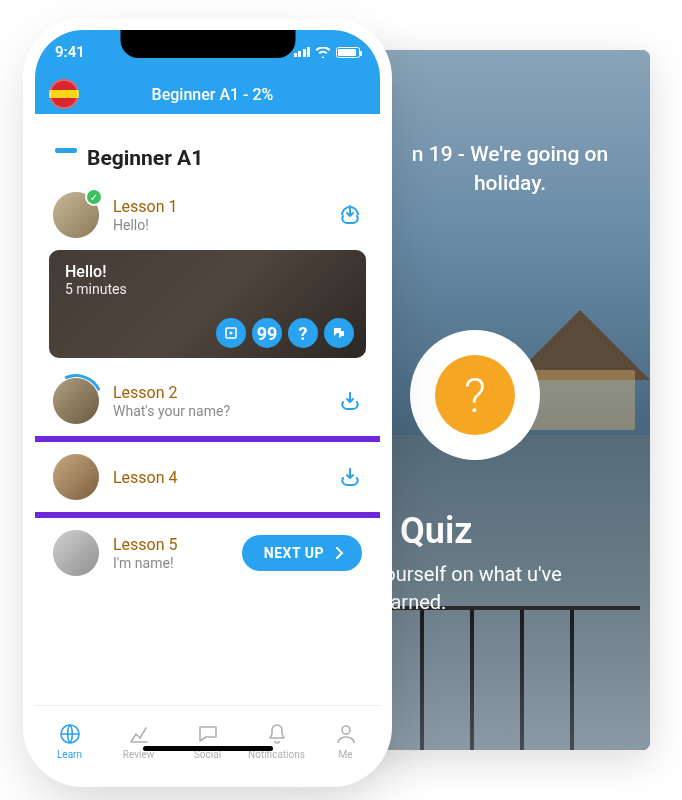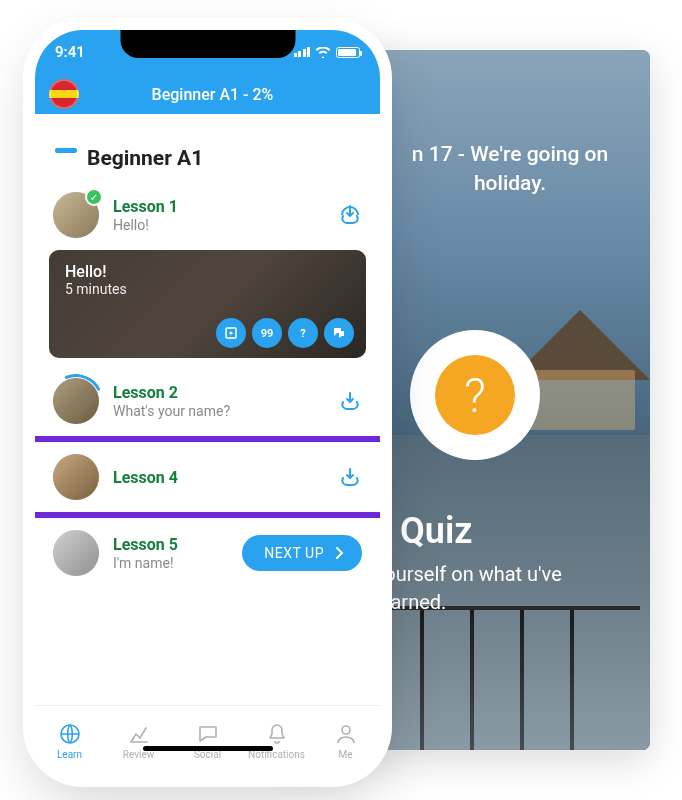--- a/index.html
+++ b/index.html
@@ -204,21 +204,21 @@
     width: 18px; height: 18px;
     background: #3dc15f; border-radius: 50%;
     border: 2px solid #fff;
     display: flex; align-items: center; justify-content: center;
     color: #fff; font-size: 10px;
   }
   .avatar-img { width: 100%; height: 100%; border-radius: 50%; display: flex; align-items: center; justify-content: center; font-size: 10px; color: #888; overflow: hidden; }
   .avatar-fill { width:100%; height:100%; }
 
   .lesson-text { flex: 1; }
-  .lesson-title { font-size: 16px; font-weight: 700; color: #15803d; }
+  .lesson-title { font-size: 16px; font-weight: 400; color: #a16207; }
   .lesson-sub { font-size: 14px; color: #8a8a8a; margin-top: 1px; }
 
   .dl-icon { width: 24px; height: 24px; color: #29a3ef; flex-shrink: 0; }
 
   .expanded-card {
     margin: 0 14px 8px;
     border-radius: 10px;
     overflow: hidden;
     position: relative;
     height: 108px;
@@ -229,28 +229,28 @@
   .expanded-title { font-size: 16px; font-weight: 500; }
   .expanded-sub { font-size: 14px; opacity: 0.9; text-align: right; }
   .expanded-icons {
     position: absolute; bottom: 10px; right: 12px;
     display: flex; gap: 6px;
   }
   .mini-icon {
     width: 30px; height: 30px; border-radius: 50%;
     background: #29a3ef; color: #fff;
     display: flex; align-items: center; justify-content: center;
-    font-size: 11px; font-weight: 700;
+    font-size: 18px; font-weight: 700;
   }
 
   .next-btn {
     background: #29a3ef; color: #fff;
     border-radius: 22px;
     padding: 10px 18px 10px 22px;
-    font-size: 14px; font-weight: 400;
+    font-size: 14px; font-weight: 700;
     display: flex; align-items: center; gap: 12px;
     flex-shrink: 0;
     letter-spacing: 0.5px;
   }
 
   .tabbar {
     position: absolute;
     bottom: 0; left: 0; right: 0;
     height: 70px;
     border-top: 1px solid #eee;
@@ -280,21 +280,21 @@
   <div class="bg-post" style="left:40px"></div>
   <div class="bg-post" style="left:90px"></div>
   <div class="bg-post" style="left:140px"></div>
   <div class="bg-post" style="left:190px"></div>
   <div class="bg-post" style="left:240px"></div>
   <div class="bg-post" style="left:290px"></div>
   <div class="bg-hut">
     <div class="bg-hut-roof"></div>
     <div class="bg-hut-body"></div>
   </div>
-  <div class="bg-title">n 17 - We're going on holiday.</div>
+  <div class="bg-title">n 19 - We're going on holiday.</div>
   <div class="bg-quiz-circle">
     <div class="bg-quiz-inner">?</div>
   </div>
   <div class="bg-quiz-title">Quiz</div>
   <div class="bg-quiz-sub">yourself on what u've learned.</div>
 </div>
 
 <div class="phone">
   <div class="notch"></div>
 

